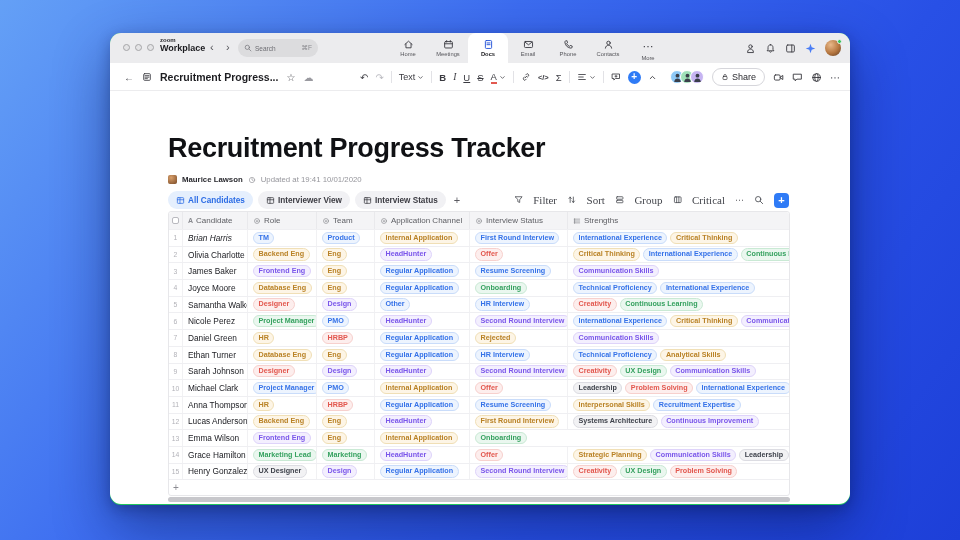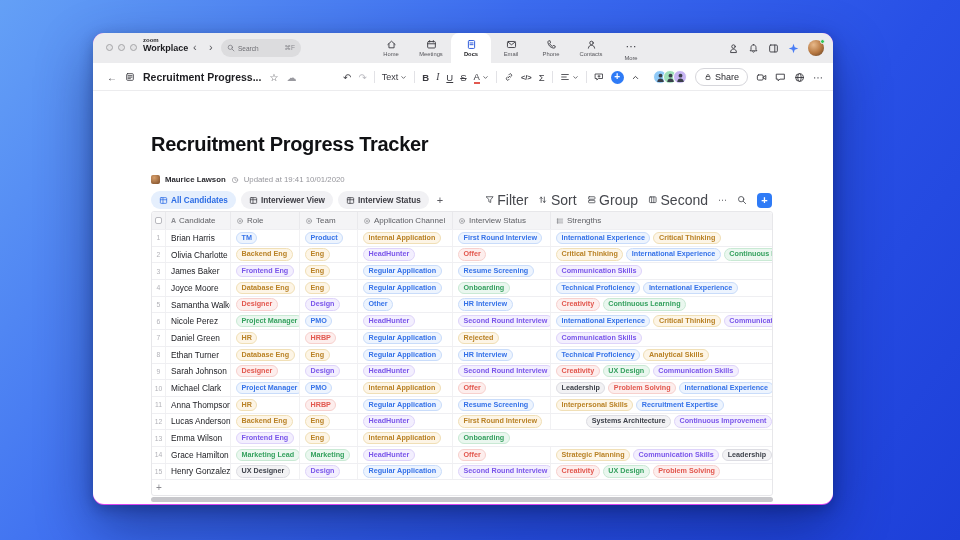--- a/index.html
+++ b/index.html
@@ -3,23 +3,23 @@
 <meta charset="utf-8">
 <style>
   * { margin:0; padding:0; box-sizing:border-box; }
   html,body { width:960px; height:540px; overflow:hidden; }
   body {
     font-family:"Liberation Sans", sans-serif;
     background:linear-gradient(128deg,#64a0f6 0%,#3c6cf0 38%,#2850e6 68%,#1d3fd8 100%);
     position:relative; color:#202126;
   }
   .window {
-    position:absolute; left:93px; top:33px; width:740px; height:472px;
+    position:absolute; left:110px; top:33px; width:740px; height:472px;
     border-radius:11px; box-shadow:0 22px 55px rgba(5,15,70,.45), 0 4px 14px rgba(5,15,70,.3);
-    background:#d946ef;
+    background:#22c55e;
   }
   
   .titlebar { position:relative; height:30px; background:#ececee; border-radius:11px 11px 0 0; }
   .traffic { position:absolute; left:13px; top:11px; display:flex; gap:5px; }
   .traffic span { width:7px; height:7px; border-radius:50%; border:1px solid #a5a5a8; background:#e4e4e6; display:block; }
   .logo { position:absolute; left:50px; top:4px; line-height:1; }
   .logo .lt { display:block; font-size:6px; font-weight:700; color:#2c2c30; }
   .logo .lb { display:block; font-size:9px; font-weight:700; color:#1b1b1f; margin-top:1px; }
   .navchev { position:absolute; top:8px; font-size:11px; color:#55555a; cursor:default; }
   .search {
@@ -51,34 +51,34 @@
   .drop { display:flex; align-items:center; gap:2px; font-size:9px; }
   .blueplus { width:13px; height:13px; border-radius:50%; background:#2f7bf6; color:#fff; font-size:10px; line-height:12px; text-align:center; font-weight:700; }
   .db-right { position:absolute; right:10px; top:0; height:28px; display:flex; align-items:center; gap:8px; }
   .astack { display:flex; }
   .astack .sa { width:14px; height:14px; border-radius:50%; border:1.5px solid #fff; margin-left:-4px; position:relative; }
   .astack .sa:first-child { margin-left:0; }
   .sa svg { position:absolute; left:1px; top:1px; }
   .share { height:18px; border:1px solid #d6d6db; border-radius:9px; display:flex; align-items:center; gap:3px; padding:0 8px; font-size:9px; color:#2a2a2f; background:#fff; }
   
   .content { position:relative; height:413px; background:#fff; border-radius:0 0 11px 11px; overflow:hidden; }
-  .doc-title { position:absolute; left:58px; top:42px; font-size:20px; font-weight:800; letter-spacing:-.3px; color:#101114; }
+  .doc-title { position:absolute; left:58px; top:42px; font-size:27px; font-weight:800; letter-spacing:-.3px; color:#101114; }
   .byline { position:absolute; left:58px; top:84px; display:flex; align-items:center; gap:5px;text-align:right; }
   .byline .bavatar { width:9px; height:9px; border-radius:2px; background:radial-gradient(circle at 35% 30%,#d9a06b,#7a4a26); }
   .byline .bname { font-size:7.8px; font-weight:700; color:#2a2a2f; }
   .byline .bupd { font-size:7.8px; color:#96969c; }
   .byline svg { color:#96969c; }
   
   .viewbar { position:absolute; left:58px; right:61px; top:99px; height:20px; display:flex; justify-content:space-between; align-items:center; }
   .views { display:flex; gap:5px; align-items:center; }
   .vpill { height:18px; border-radius:10px; display:flex; align-items:center; gap:3px; padding:0 8px; font-size:8.2px; font-weight:700; background:#f1f1f4; color:#3c3c43; }
   .vpill.active { background:#e5effd; color:#2b6ce5; }
   .addview { font-size:11px; color:#5a5a60; padding:0 3px; }
   .vb-right { display:flex; align-items:center; gap:10px; color:#45474d; }
-  .vctl { display:flex; align-items:center; gap:3px; font-size:14px; }
+  .vctl { display:flex; align-items:center; gap:10px; font-size:11px;font-family:Liberation Serif, serif; }
   .sqplus { width:15px; height:15px; border-radius:4px; background:#2f7bf6; color:#fff; font-size:11px; font-weight:700; line-height:14px; text-align:center; }
   
   .table { position:absolute; left:58px; top:120px; width:622px; border:1px solid #e7e7ea; border-radius:3px; }
   .thead { display:flex; height:17px; background:#f4f4f6; border-radius:3px 3px 0 0; }
   .th { display:flex; align-items:center; gap:3px; font-size:8px; color:#5d5e63; padding-left:5px; border-left:1px solid #e9e9ec; overflow:hidden; white-space:nowrap; flex-shrink:0; }
   .th-num { width:13px; display:flex; align-items:center; justify-content:center; flex-shrink:0; }
   .cb { width:7px; height:7px; border:1px solid #b9b9bf; border-radius:2px; background:#fff; }
   .tr { display:flex; height:16.7px; border-top:1px solid #efeff2; background:#fff; }
   .td-num { width:13px; font-size:6.8px; color:#b2b2b8; display:flex; align-items:center; justify-content:center; flex-shrink:0; }
   .td { display:flex; align-items:center; gap:3px; padding-left:5px; border-left:1px solid #f1f1f3; overflow:hidden; white-space:nowrap; flex-shrink:0; }
@@ -416,21 +416,21 @@
             <span>Group</span>
           </span>
           <span class="vctl">
             <span>
               <svg class="ic" width="9.5" height="9.5" viewBox="0 0 12 12" fill="none" stroke="currentColor" stroke-width="1" stroke-linecap="round" stroke-linejoin="round">
                 <rect x="1.8" y="2.4" width="8.4" height="7.2" rx="1"></rect>
                 <line x1="4.6" y1="2.4" x2="4.6" y2="9.6"></line>
                 <line x1="7.4" y1="2.4" x2="7.4" y2="9.6"></line>
               </svg>
             </span>
-            <span>Second</span>
+            <span>Critical</span>
           </span>
           <span class="glyph" style="font-size: 9px;">⋯</span>
           <span>
             <svg class="ic" width="10" height="10" viewBox="0 0 12 12" fill="none" stroke="currentColor" stroke-width="1" stroke-linecap="round" stroke-linejoin="round">
               <circle cx="5" cy="5" r="3.2"></circle>
               <line x1="7.6" y1="7.6" x2="10.4" y2="10.4"></line>
             </svg>
           </span>
           <span class="sqplus">+</span>
         </div>
@@ -490,21 +490,21 @@
                 <circle cx="2.3" cy="3.2" r=".7" fill="currentColor"></circle>
                 <circle cx="2.3" cy="6" r=".7" fill="currentColor"></circle>
                 <circle cx="2.3" cy="8.8" r=".7" fill="currentColor"></circle>
               </svg>
             </span>
             <span>Strengths</span>
           </div>
         </div>
         <div class="tr">
           <div class="td-num">1</div>
-          <div class="td name" style="width: 65px;">
+          <div class="td name" style="width: 65px; font-style: italic;">
             <span>Brian Harris</span>
           </div>
           <div class="td" style="width: 69px;">
             <span class="pill c-blue">TM</span>
           </div>
           <div class="td" style="width: 58px;">
             <span class="pill c-blue">Product</span>
           </div>
           <div class="td" style="width: 95px;">
             <span class="pill c-amber">Internal Application</span>
@@ -749,21 +749,21 @@
           </div>
           <div class="td" style="width: 58px;">
             <span class="pill c-amber">Eng</span>
           </div>
           <div class="td" style="width: 95px;">
             <span class="pill c-purple">HeadHunter</span>
           </div>
           <div class="td" style="width: 98px;">
             <span class="pill c-amber">First Round Interview</span>
           </div>
-          <div class="td" style="flex: 1 1 0%; justify-content: flex-end;">
+          <div class="td" style="flex: 1 1 0%;">
             <span class="pill c-gray">Systems Architecture</span>
             <span class="pill c-purple">Continuous Improvement</span>
           </div>
         </div>
         <div class="tr">
           <div class="td-num">13</div>
           <div class="td name" style="width: 65px;">
             <span>Emma Wilson</span>
           </div>
           <div class="td" style="width: 69px;">

